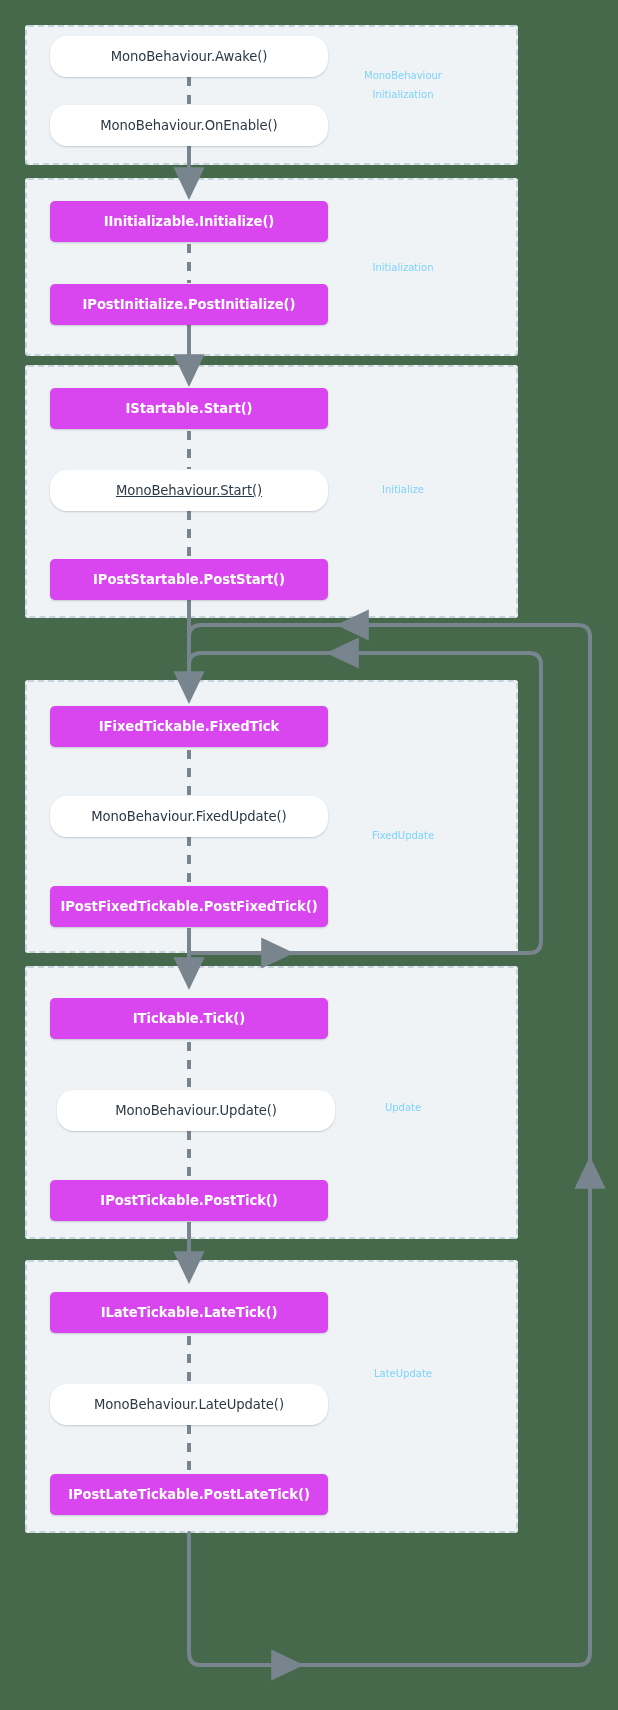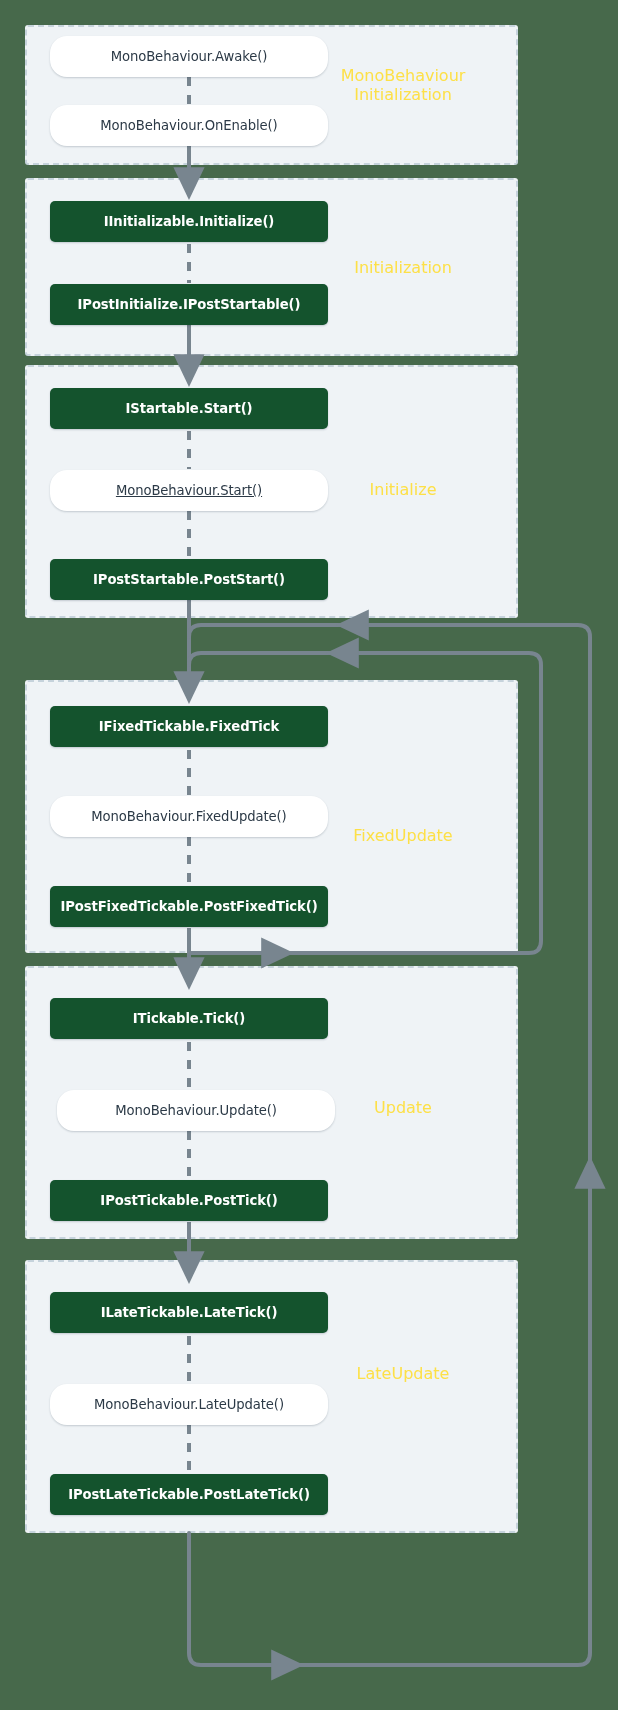--- a/index.html
+++ b/index.html
@@ -23,25 +23,25 @@
     left:50px;width:278px;height:41px;
     border-radius:5px;
     display:flex;align-items:center;justify-content:center;
     box-sizing:border-box;
     box-shadow:0 1px 2px rgba(20,40,60,.20);
     font-size:13.2px;
     letter-spacing:-.1px;
     white-space:nowrap;
   }
   .node.mono{background:#ffffff;color:#2b3946;font-weight:400;border-radius:17px;}
-  .node.blue{background:#14532d;color:#ffffff;font-weight:700;}
+  .node.blue{background:#d946ef;color:#ffffff;font-weight:700;}
   .seclabel{
     position:absolute;
-    color:#fde047;
-    font-size:16px;
+    color:#7dd3fc;
+    font-size:10px;
     text-align:center;
     line-height:19px;
     width:190px;
     left:308px;
   }
   .seclabel span{display:block;}
 </style>
 </head>
 <body>
 
@@ -95,21 +95,21 @@
   </svg>
 
   <div class="node mono" style="top:36px;">MonoBehaviour.Awake()</div>
   <div class="node mono" style="top:105px;">MonoBehaviour.OnEnable()</div>
   <div class="seclabel" style="top:66px;">
     <span>MonoBehaviour</span>
     <span>Initialization</span>
   </div>
 
   <div class="node blue" style="top:201px;">IInitializable.Initialize()</div>
-  <div class="node blue" style="top:284px;">IPostInitialize.IPostStartable()</div>
+  <div class="node blue" style="top:284px;">IPostInitialize.PostInitialize()</div>
   <div class="seclabel" style="top:258px;">
     <span>Initialization</span>
   </div>
 
   <div class="node blue" style="top:388px;">IStartable.Start()</div>
   <div class="node mono" style="top:470px;text-decoration:underline;">MonoBehaviour.Start()</div>
   <div class="node blue" style="top:559px;">IPostStartable.PostStart()</div>
   <div class="seclabel" style="top:480px;">
     <span>Initialize</span>
   </div>

